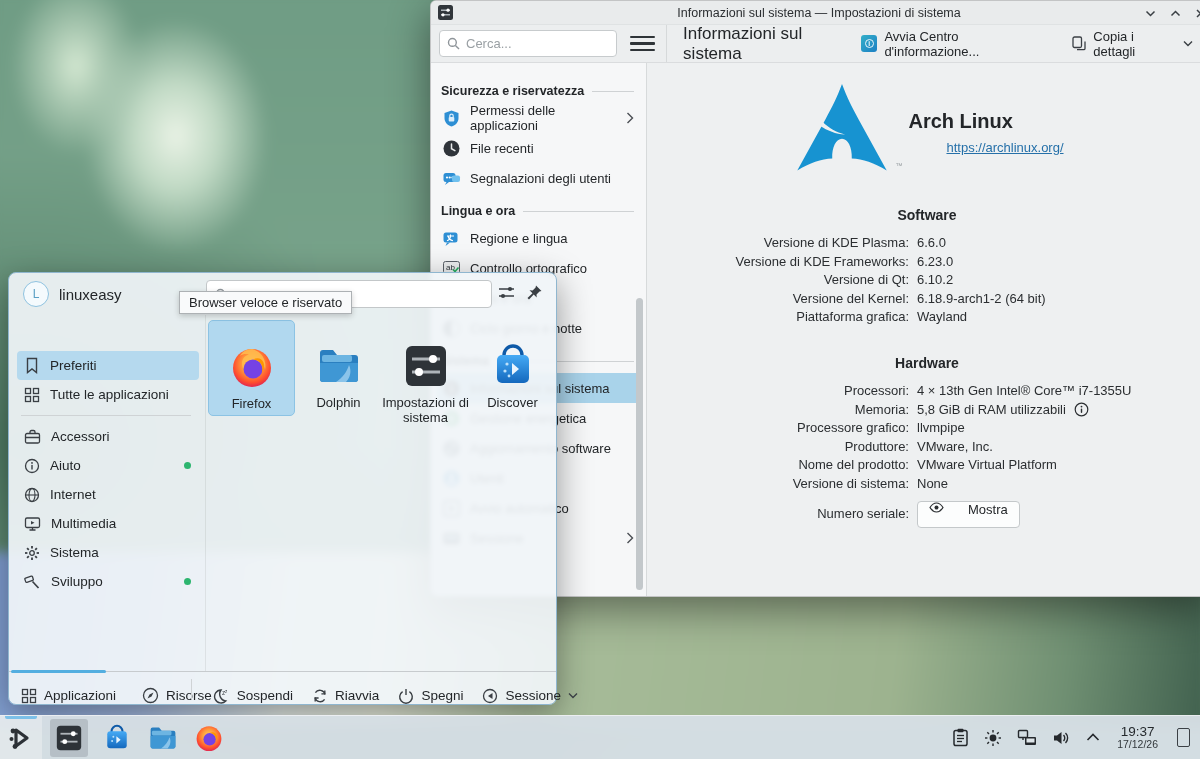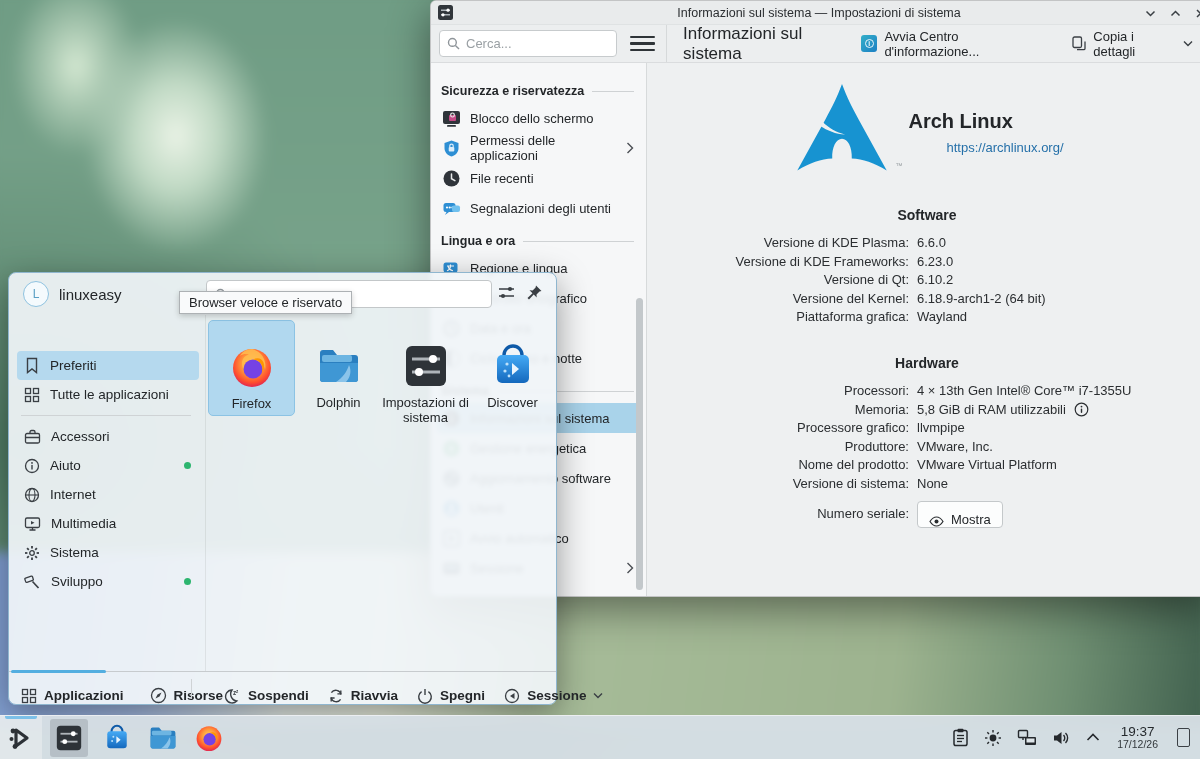--- a/index.html
+++ b/index.html
@@ -54,29 +54,29 @@
   .s-item.active { background:#a9d3ea; }
   .s-item .chev { margin-left:auto; color:#4a4f54; }
   .s-scrollbar { position:absolute; right:3px; top:235px; width:7px; height:292px; background:#c3c8cb; border-radius:4px; }
 
   .s-content { flex:1; padding-top:20px; }
   .info-card { width:560px; }
   .arch-header { display:flex; align-items:center; justify-content:center; gap:14px; }
   .arch-logo { position:relative; }
   .arch-tm { position:absolute; right:-8px; bottom:14px; font-size:7px; color:#9aa0a4; }
   .distro-name { font-size:20px; font-weight:bold; color:#232629; }
-  .distro-url { font-size:13px; color:#2570a9; margin-top:7px; display:inline-block;padding-left:38px; }
+  .distro-url { font-size:13px; color:#2570a9; text-decoration:underline; margin-top:7px; display:inline-block;padding-left:38px; }
   .ihead { text-align:center; font-weight:bold; font-size:14px; color:#232629; }
   .ihead.software { margin-top:24px; margin-bottom:11px; }
   .ihead.hardware { margin-top:28px; margin-bottom:11px; }
   .irow { display:grid; grid-template-columns:262px 1fr; column-gap:8px; line-height:18.6px; font-size:13px; color:#2b2e31; }
   .irow .lbl { text-align:right; }
   .irow .val { display:flex; align-items:center; gap:8px; }
   .serial-row { margin-top:7px; align-items:center; }
-  .btn-mostra { display:inline-flex; align-items:flex-end; gap:7px; height:27px; padding:0 11px; background:#fcfdfd;
+  .btn-mostra { display:inline-flex; align-items:flex-start; gap:24px; height:27px; padding:0 11px; background:#fcfdfd;
     border:1px solid #c4c8ca; border-radius:4px; font-size:13px; color:#232629; }
 
   
   .launcher { position:absolute; left:8px; top:272px; width:549px; height:433px; z-index:3;
     background:rgba(240,244,247,.93); border:1px solid #8fb6cf; border-radius:8px;
     box-shadow:0 10px 34px rgba(0,0,0,.4); backdrop-filter:blur(2px); }
   .k-header { height:42px; position:relative; display:flex; align-items:center; padding-left:14px; }
   .avatar { width:26px; height:26px; border-radius:50%; background:#f4fafd; border:1.6px solid #8fc2e0;
     color:#5a9fc4; font-size:12px; display:flex; align-items:center; justify-content:center; }
   .k-user { margin-left:10px; font-size:15px; color:#232629; }
@@ -89,21 +89,21 @@
   .k-body { display:flex; height:356px; }
   .k-side { width:197px; padding:8px 6px 0 8px; border-right:1px solid rgba(0,0,0,.07); }
   .k-item { display:flex; align-items:center; height:29px; padding:0 8px 0 7px; gap:10px; font-size:13.5px; color:#232629; border-radius:4px; }
   .k-item.active { background:#b5d9ee;margin-top:28px; }
   .k-sep { height:1px; background:#cfd3d5; margin:6px 8px 6px 4px; }
   .k-dot { width:7px; height:7px; border-radius:50%; background:#2db56f; margin-left:auto; }
   .k-grid { flex:1; padding:5px 0 0 2px; display:flex; align-items:flex-start; }
   .k-tile { width:87px; height:96px; border-radius:5px; text-align:center; padding-top:23px; font-size:13px; color:#232629; line-height:1.15; }
   .k-tile.selected { background:#b1d8ef; border:1px solid #8cc3e4; }
   .k-tile .t-icon { width:46px; height:46px; margin:0 auto 7px; }
-  .k-footer { height:48px; border-top:1px solid #c7cbce; display:flex; align-items:center; padding:0 12px; position:relative;font-weight:bold; }
+  .k-footer { height:48px; border-top:1px solid #c7cbce; display:flex; align-items:center; padding:0 12px; position:relative; }
   .k-footer .tab-indicator { position:absolute; left:2px; top:-2px; width:95px; height:3px; background:#53aee0; border-radius:2px; }
   .k-fbtn { display:flex; align-items:center; gap:7px; font-size:13.5px; color:#232629; }
   .k-fsep { width:1px; height:20px; background:#cfd3d5; position:absolute; left:182px; top:7px; }
   .k-actions { margin-left:auto; display:flex; align-items:center; gap:19px; }
 
   
   .taskbar { position:absolute; left:0; right:0; bottom:0; height:44px; background:rgba(214,223,229,.96);
     border-top:1px solid rgba(255,255,255,.55); z-index:5; display:flex; align-items:center; }
   .tb-launcher { width:42px; height:44px; display:flex; align-items:center; justify-content:center; position:relative; background:rgba(255,255,255,.30); }
   .tb-launcher::before { content:""; position:absolute; top:0; left:5px; right:5px; height:3px; background:#7cc0e8; border-radius:0 0 2px 2px; }
@@ -193,31 +193,20 @@
               <polyline points="1,1.5 5,5.5 9,1.5" fill="none" stroke="#3a3f44" stroke-width="1.4"></polyline>
             </svg>
           </span>
       </div>
     </div>
   </div>
 
   <div class="window-body">
     <div class="s-sidebar">
       <div class="sec-h">Sicurezza e riservatezza</div>
-      <div class="s-item">
-        <span class="ic">
-            <svg width="19" height="19" viewBox="0 0 19 19">
-              <rect x="1" y="2" width="17" height="13" rx="2" fill="#2f343a"></rect>
-              <rect x="7" y="6" width="7" height="6" rx="1" fill="#c44a86"></rect>
-              <rect x="8.7" y="4" width="3.6" height="4" rx="1.8" fill="none" stroke="#e8e8e8" stroke-width="1.2"></rect>
-              <rect x="5" y="16" width="9" height="1.8" rx="0.9" fill="#2f343a"></rect>
-            </svg>
-          </span>
-        <span>Blocco dello schermo</span>
-      </div>
       <div class="s-item">
         <span class="ic">
             <svg width="19" height="19" viewBox="0 0 19 19">
               <path d="M9.5 1.5l7 2.5v5c0 4.2-3 7.4-7 8.5-4-1.1-7-4.3-7-8.5v-5z" fill="#2e8fd4"></path>
               <rect x="6.7" y="8" width="5.6" height="4.6" rx="1" fill="#dceefb"></rect>
               <path d="M7.8 8V6.8a1.7 1.7 0 013.4 0V8" fill="none" stroke="#dceefb" stroke-width="1.2"></path>
             </svg>
           </span>
         <span>Permessi delle applicazioni</span>
         <span class="chev">

